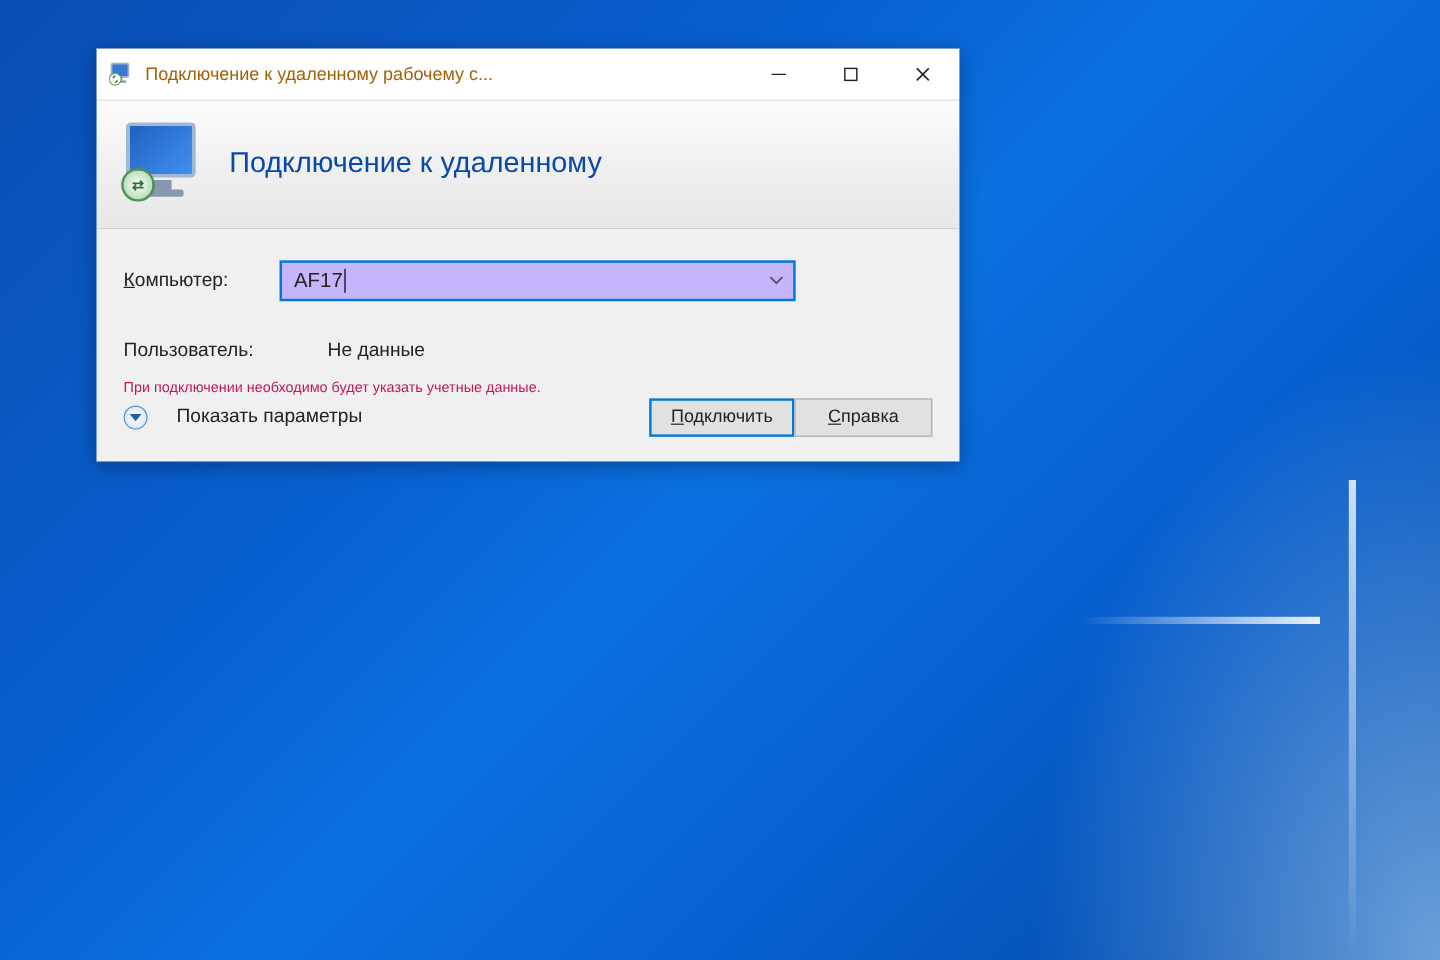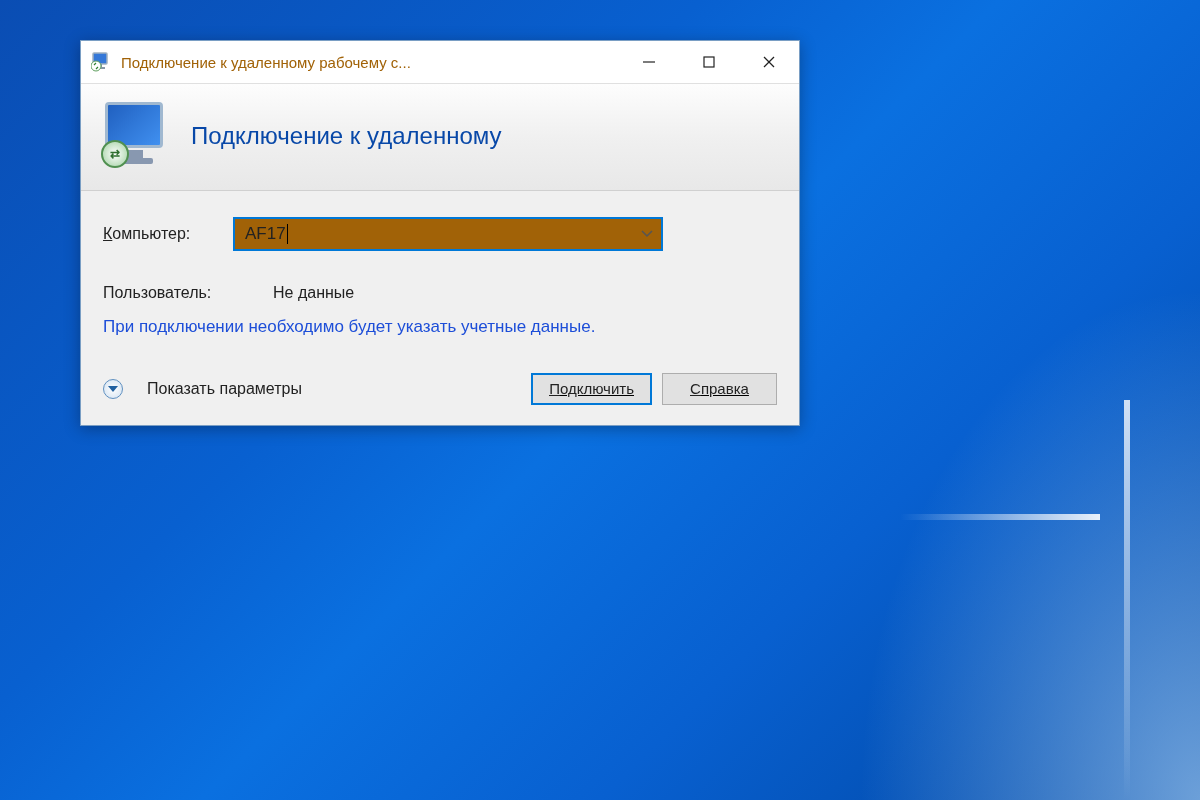--- a/index.html
+++ b/index.html
@@ -194,21 +194,21 @@
     
     .form-label .underline-k {
       text-decoration: underline;
     }
     
     .combo-input {
       flex: 1;
       max-width: 430px;
       height: 34px;
       border: 2px solid #0078d7;
-      background: #a16207;
+      background: #c4b5fd;
       display: flex;
       align-items: center;
       padding: 0 8px 0 10px;
       font-size: 17px;
       color: #222;
     }
     
     .combo-text {
       flex: 1;
       position: relative;
@@ -234,24 +234,23 @@
       margin-bottom: 13px;
       font-size: 16px;
       color: #222;
     }
     
     .user-label {
       width: 170px;
     }
     
     .info-text {
-      font-size: 17px;
-      color: #1d4ed8;
+      font-size: 12px;
+      color: #be185d;
       line-height: 1.4;
-      margin-bottom: 34px;
     }
     
     .footer-row {
       display: flex;
       align-items: center;
       justify-content: space-between;
     }
     
     .show-options {
       display: flex;
@@ -276,22 +275,20 @@
     .expand-icon-arrow {
       width: 0;
       height: 0;
       border-left: 5px solid transparent;
       border-right: 5px solid transparent;
       border-top: 6px solid #2060a0;
     }
     
     .button-group {
       display: flex;
-      gap: 10px;
-      text-decoration: underline;
     }
     
     .btn {
       min-width: 115px;
       height: 32px;
       background: #e1e1e1;
       border: 1px solid #adadad;
       font-size: 15px;
       color: #222;
       cursor: pointer;

